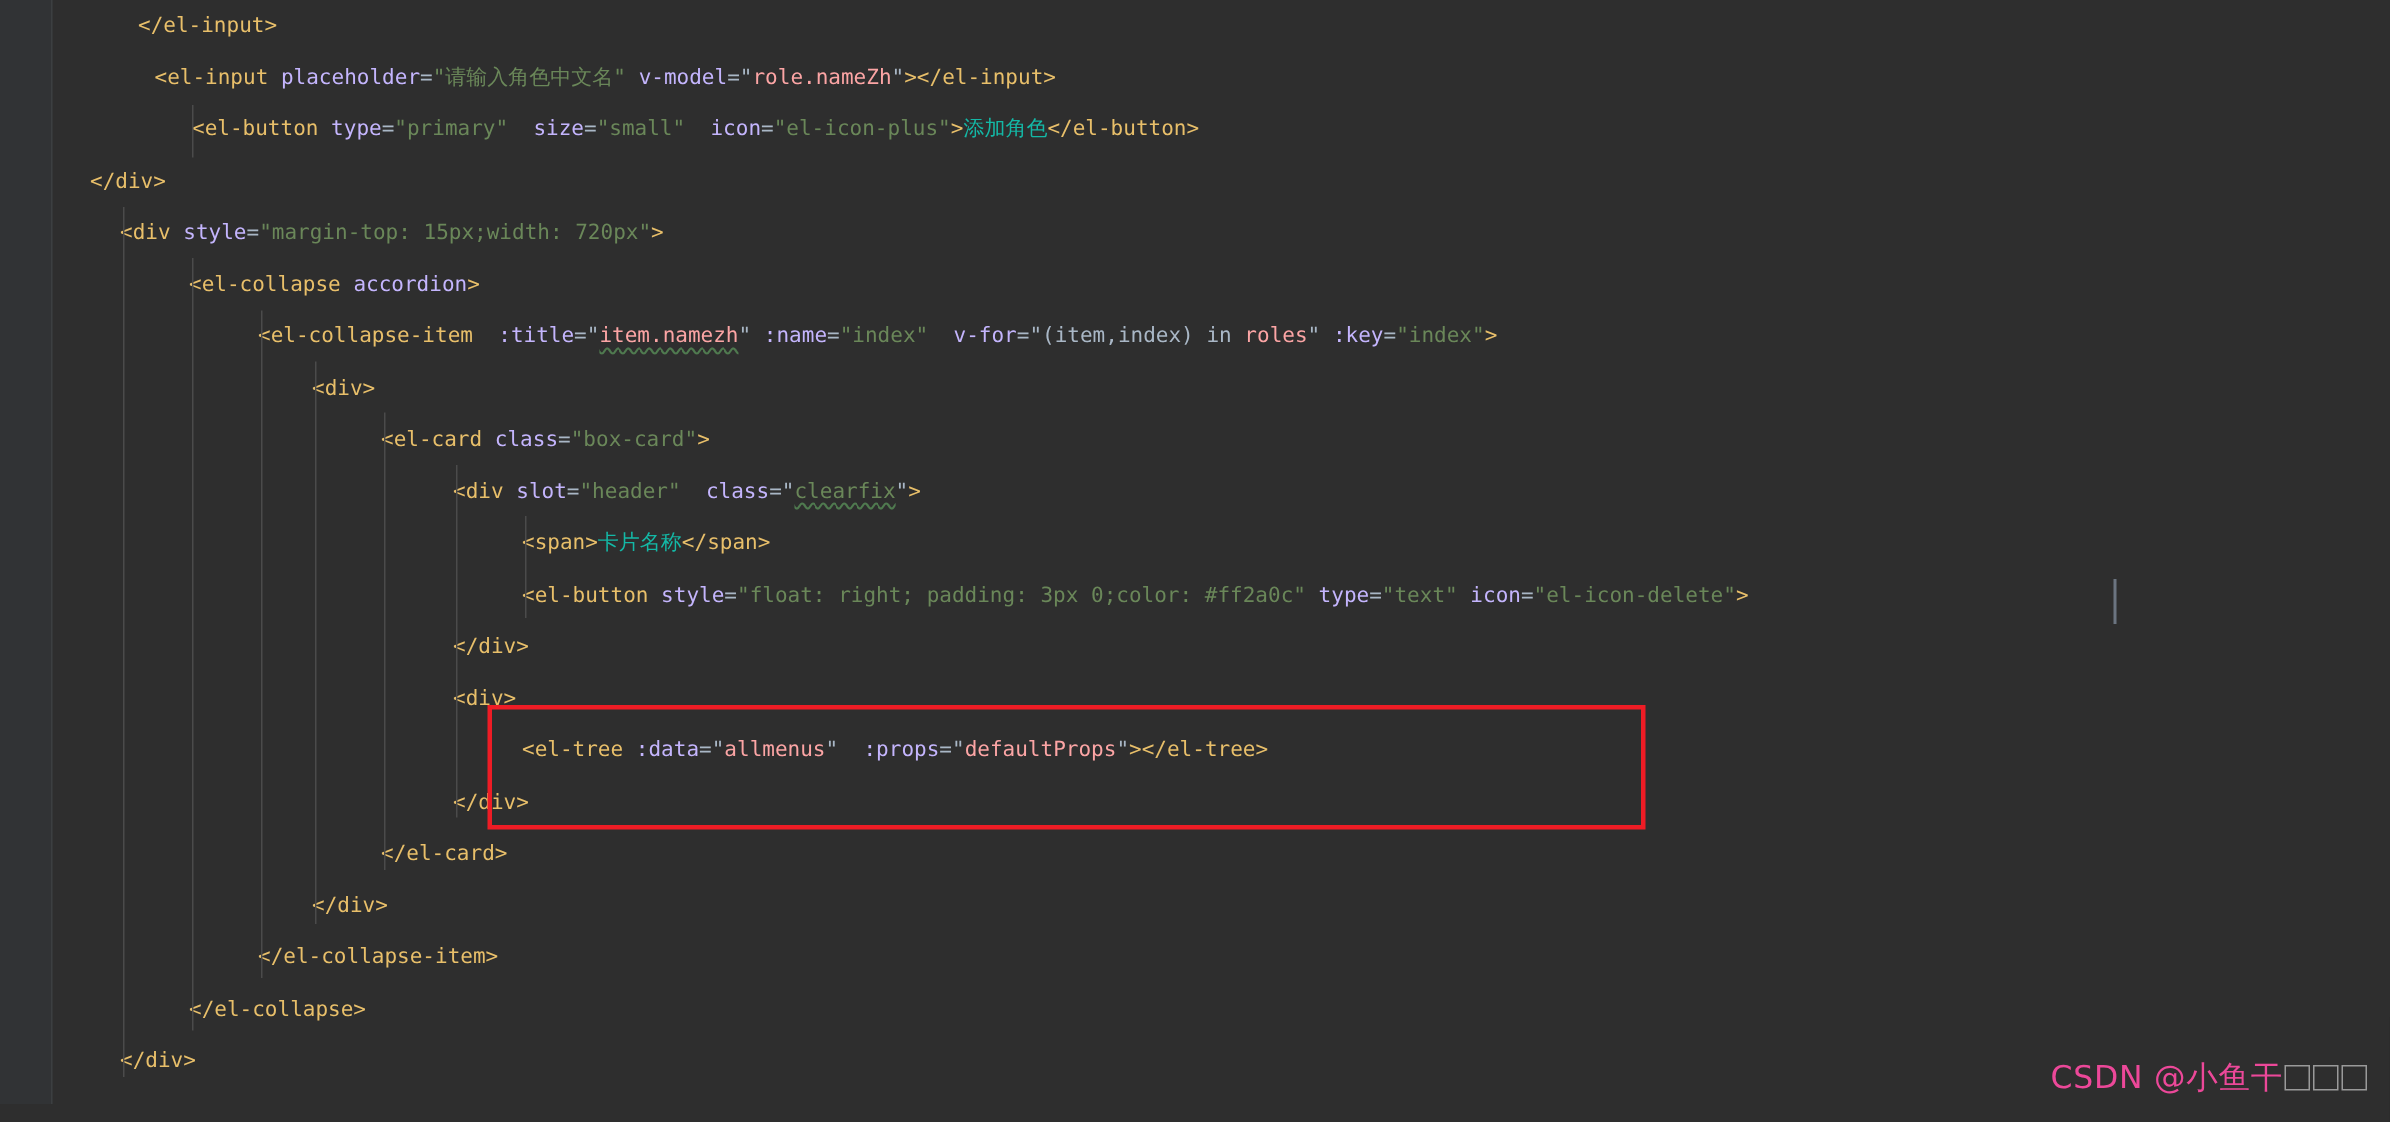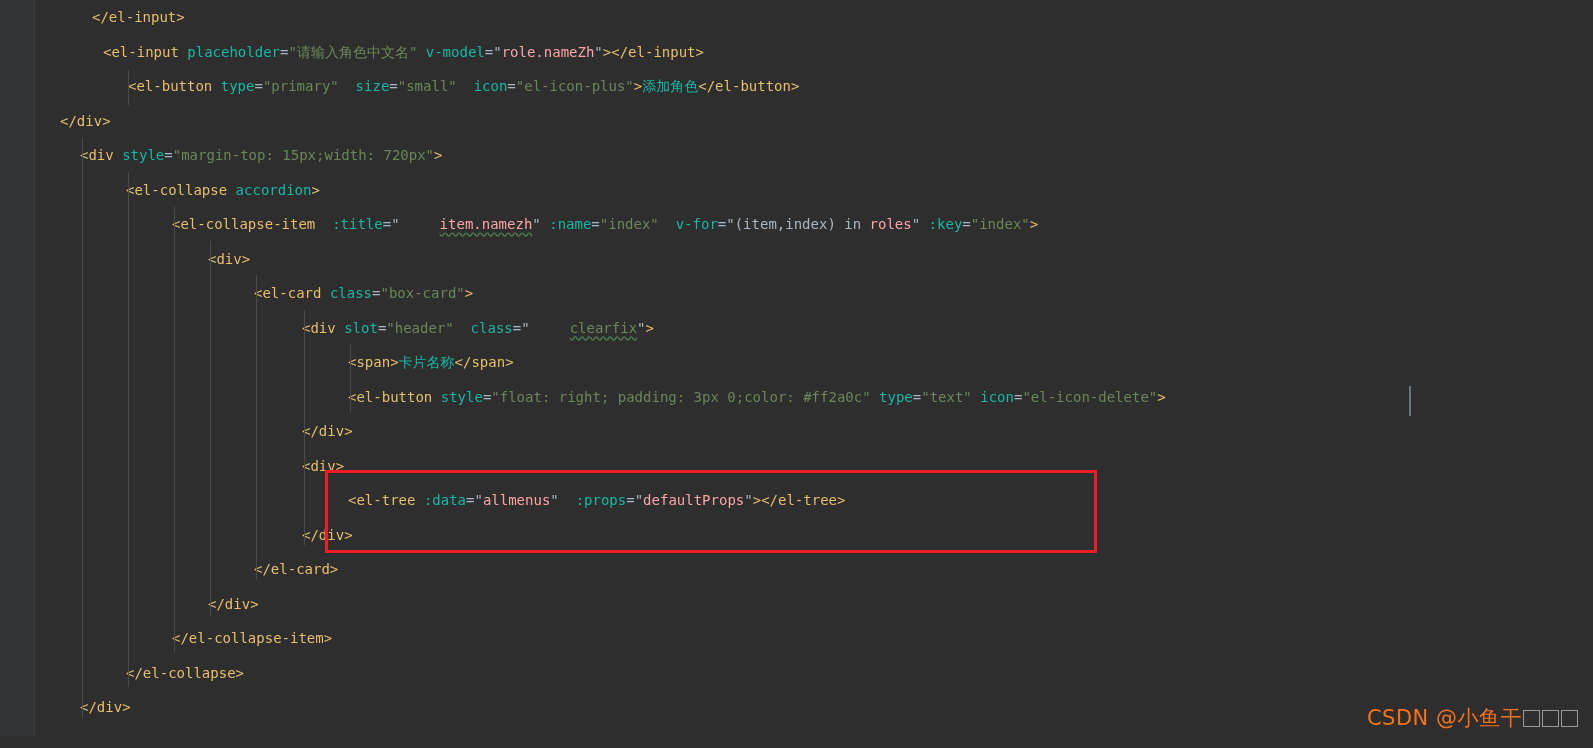--- a/index.html
+++ b/index.html
@@ -62,30 +62,29 @@
   
   .guide {
     position: absolute;
     width: 1px;
     background: #4b4b4b;
     z-index: 1;
   }
 
   
   .tag    { color: #e8bf6a; }   
-  .attr   { color: #14b8a6; }   
+  .attr   { color: #c4b5fd; }   
   .str    { color: #6a8759; }   
   .var    { color: #fca5a5; }   
   .punct  { color: #a9b7c6; }   
   .text   { color: #14b8a6; }   
   .squig  {
     text-decoration: underline wavy #4f7a4f;
     text-decoration-skip-ink: none;
     text-underline-offset: 3px;
-    margin-left: 40px;
   }
 
   
   #red-box {
     position: absolute;
     border: 3px solid #ee1c25;
     box-sizing: border-box;
     z-index: 5;
     pointer-events: none;
   }
@@ -96,21 +95,21 @@
     width: 2px;
     background: #6b7480;
     z-index: 4;
   }
 
   
   #watermark {
     position: absolute;
     right: 14px;
     bottom: 16px;
-    color: #f97316;
+    color: #ec4899;
     font-family: "DejaVu Sans", "Liberation Sans", sans-serif;
     font-size: 21px;
     letter-spacing: 0.5px;
     z-index: 10;
     white-space: pre;
   }
   .tofu {
     display: inline-block;
     width: 17px;
     height: 17px;

